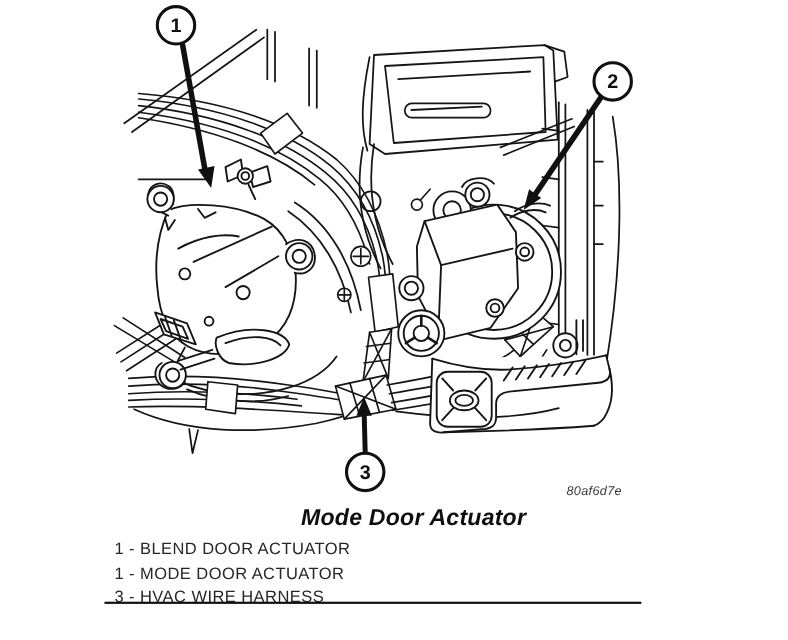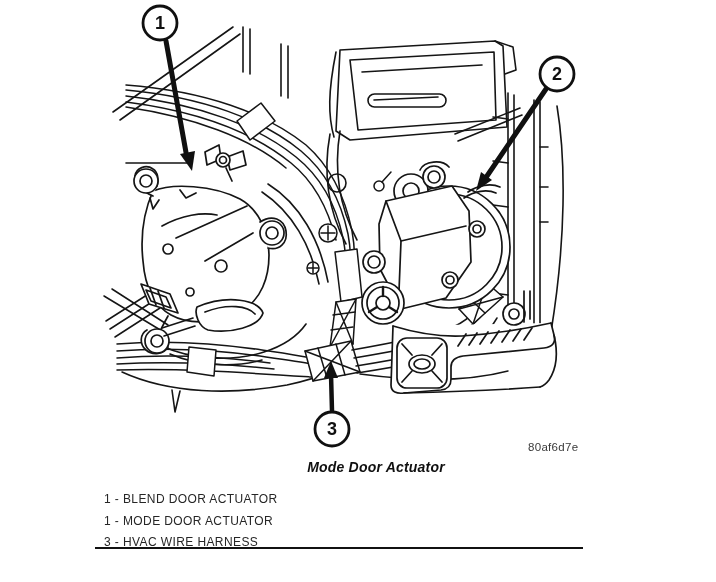--- a/index.html
+++ b/index.html
@@ -5,32 +5,32 @@
   html,body{margin:0;padding:0;background:#ffffff;}
   .screen{
     position:relative;
     width:716px;height:582px;
     background:#ffffff;
     overflow:hidden;
     font-family:"Liberation Sans", sans-serif;
   }
   .illustration{position:absolute;left:0;top:0;}
   .figure-code{
-    position:absolute;left:528px;top:441px;
-    font-size:11.5px;color:#3a3a3a;letter-spacing:.3px;
+    position:absolute;left:515px;top:441px;
+    font-size:11.5px;color:#3a3a3a;letter-spacing:.3px;font-style:italic;
   }
   .figure-title{
     position:absolute;left:376px;top:459px;
     transform:translateX(-50%);
-    font-size:14px;font-weight:bold;font-style:italic;
+    font-size:21px;font-weight:bold;font-style:italic;
     color:#0f0f0f;letter-spacing:.2px;white-space:nowrap;
   }
   .legend{
     position:absolute;left:104px;top:489px;
-    font-size:12px;line-height:21.5px;color:#262626;letter-spacing:.4px;
+    font-size:15px;line-height:21.5px;color:#262626;letter-spacing:.4px;
     white-space:nowrap;
   }
   .legend-divider{
     position:absolute;left:95px;top:547px;
     width:488px;height:2px;background:#111111;
   }
   svg text.callout-num{
     font-family:"Liberation Sans", sans-serif;
     font-size:18px;font-weight:bold;fill:#101010;
     text-anchor:middle;

